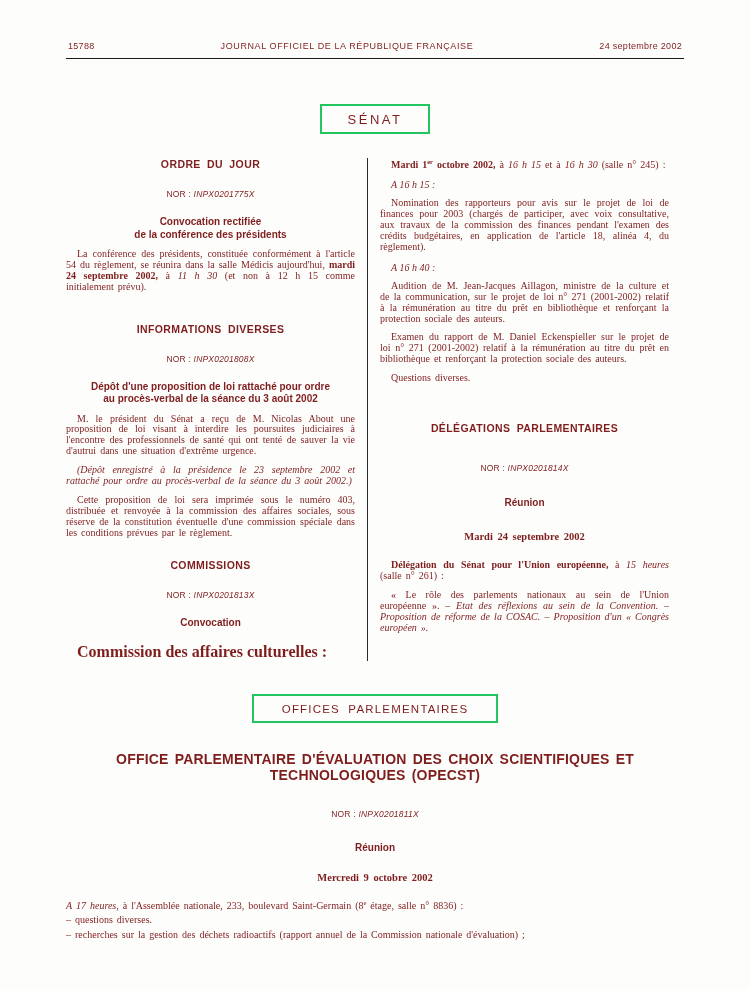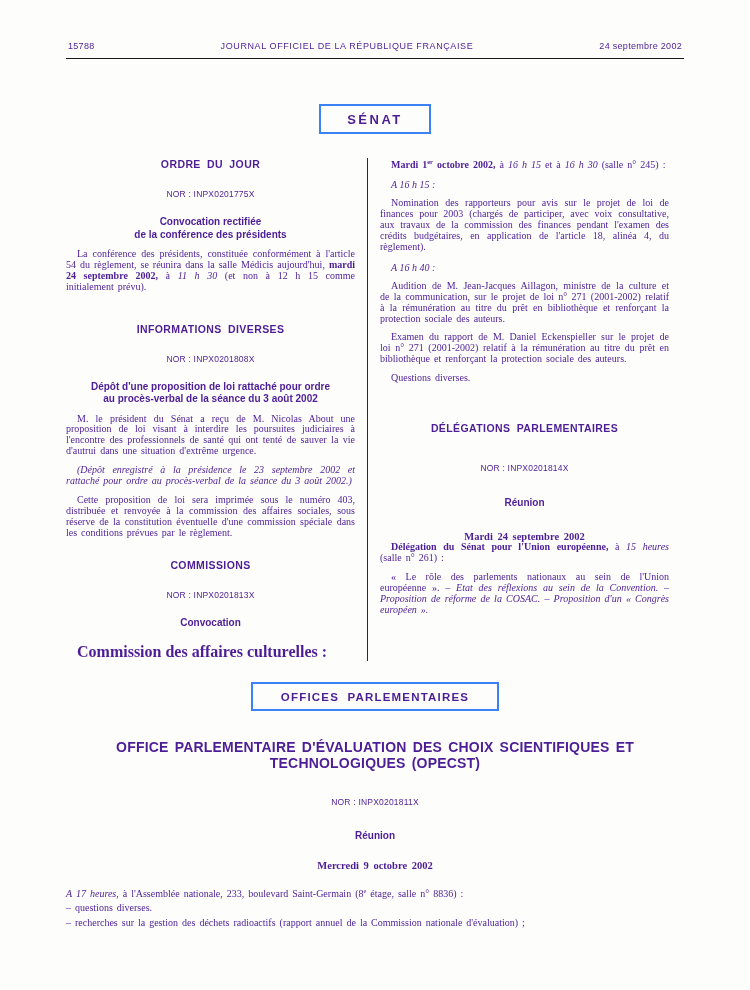--- a/index.html
+++ b/index.html
@@ -2,57 +2,57 @@
 <html><head>
 <meta charset="utf-8">
 <style>
   * { margin:0; padding:0; box-sizing:border-box; }
   html,body { background:#e8e8e6; }
   .page {
     position:relative;
     width:750px; height:990px;
     margin:0 auto;
     background:#fdfdfc;
-    color:#4c1d95;
+    color:#7f1d1d;
     font-family:"Liberation Serif", serif;
     overflow:hidden;
   }
   .inner { margin:0 66px; }
   
   .header {
     display:flex; justify-content:space-between; align-items:baseline;
     padding:41px 2px 7px 2px;
     border-bottom:1px solid #1a1a1a;
     font-family:"Liberation Sans", sans-serif;
     font-size:9px; letter-spacing:.3px;
   }
   .header .title { letter-spacing:.6px; }
   
   .boxwrap { display:flex; justify-content:center; }
   .title-box {
-    border:2px solid #3b82f6;
+    border:2px solid #22c55e;
     font-family:"Liberation Sans", sans-serif;
-    font-weight:700; text-align:right;
+    font-weight:400; text-align:right;
     background:#fdfdfc;
   }
   .senat-box { margin-top:45px; font-size:13px; letter-spacing:2.5px; padding:6px 26px 5px; }
-  .offices-box { margin-top:21px; font-size:11.5px; letter-spacing:1.2px; word-spacing:4px; padding:7px 28px 6px; }
+  .offices-box { margin-top:33px; font-size:11.5px; letter-spacing:1.2px; word-spacing:4px; padding:7px 28px 6px; }
   
   .columns { display:flex; margin-top:22px; align-items:stretch; }
   .col { width:289px; }
   .col-divider { width:1px; background:#2a2a2a; margin:2px 12px 0 12px; }
   
   .sec-head {
     font-family:"Liberation Sans", sans-serif;
     font-weight:700; font-size:10.5px; text-align:center;
     letter-spacing:.4px; word-spacing:3px; margin-top:20px;
   }
   .first { margin-top:2px; }
   .nor { text-align:center; font-family:"Liberation Sans", sans-serif; font-size:8.5px; margin-top:19px; letter-spacing:.2px; }
-  .nor .nor-value { }
+  .nor .nor-value { font-style:italic; }
   .sub-head {
     font-family:"Liberation Sans", sans-serif;
     font-weight:700; font-size:10px; text-align:center;
     line-height:1.25; margin-top:17px;
   }
   .date-head { font-weight:700; font-size:10.5px; text-align:center; margin-top:22px; word-spacing:2px; }
   
   .para {
     font-size:10px; line-height:1.09; text-align:justify;
     text-indent:11px; margin-top:8px; word-spacing:1.5px;
@@ -142,21 +142,21 @@
         <p class="para"><span>Examen du rapport de M. Daniel Eckenspieller sur le projet de loi n° 271 (2001-2002) relatif à la rémunération au titre du prêt en bibliothèque et renforçant la protection sociale des auteurs.</span></p>
         <p class="para">Questions diverses.</p>
 
         <div class="sec-head gap-xl">DÉLÉGATIONS PARLEMENTAIRES</div>
         <div class="nor gap-lg">
           <span>NOR :</span>
           <span class="nor-value">INPX0201814X</span>
         </div>
         <div class="sub-head gap-md">Réunion</div>
         <div class="date-head">Mardi 24 septembre 2002</div>
-        <p class="para" style="margin-top:0"><span class="rs-b">Délégation du Sénat pour l'Union européenne,</span><span> à </span><span class="rs-i">15 heures</span><span> (salle n° 261) :</span></p>
+        <p class="para" style="margin-top:18px"><span class="rs-b">Délégation du Sénat pour l'Union européenne,</span><span> à </span><span class="rs-i">15 heures</span><span> (salle n° 261) :</span></p>
         <p class="para"><span>« Le rôle des parlements nationaux au sein de l'Union européenne ». – </span><span class="rs-i">Etat des réflexions au sein de la Convention. – Proposition de réforme de la COSAC. – Proposition d'un « Congrès européen ».</span></p>
       </div>
     </div>
 
     <div class="boxwrap">
       <div class="title-box offices-box">OFFICES PARLEMENTAIRES</div>
     </div>
   </div>
 
   <div class="offices-section">

